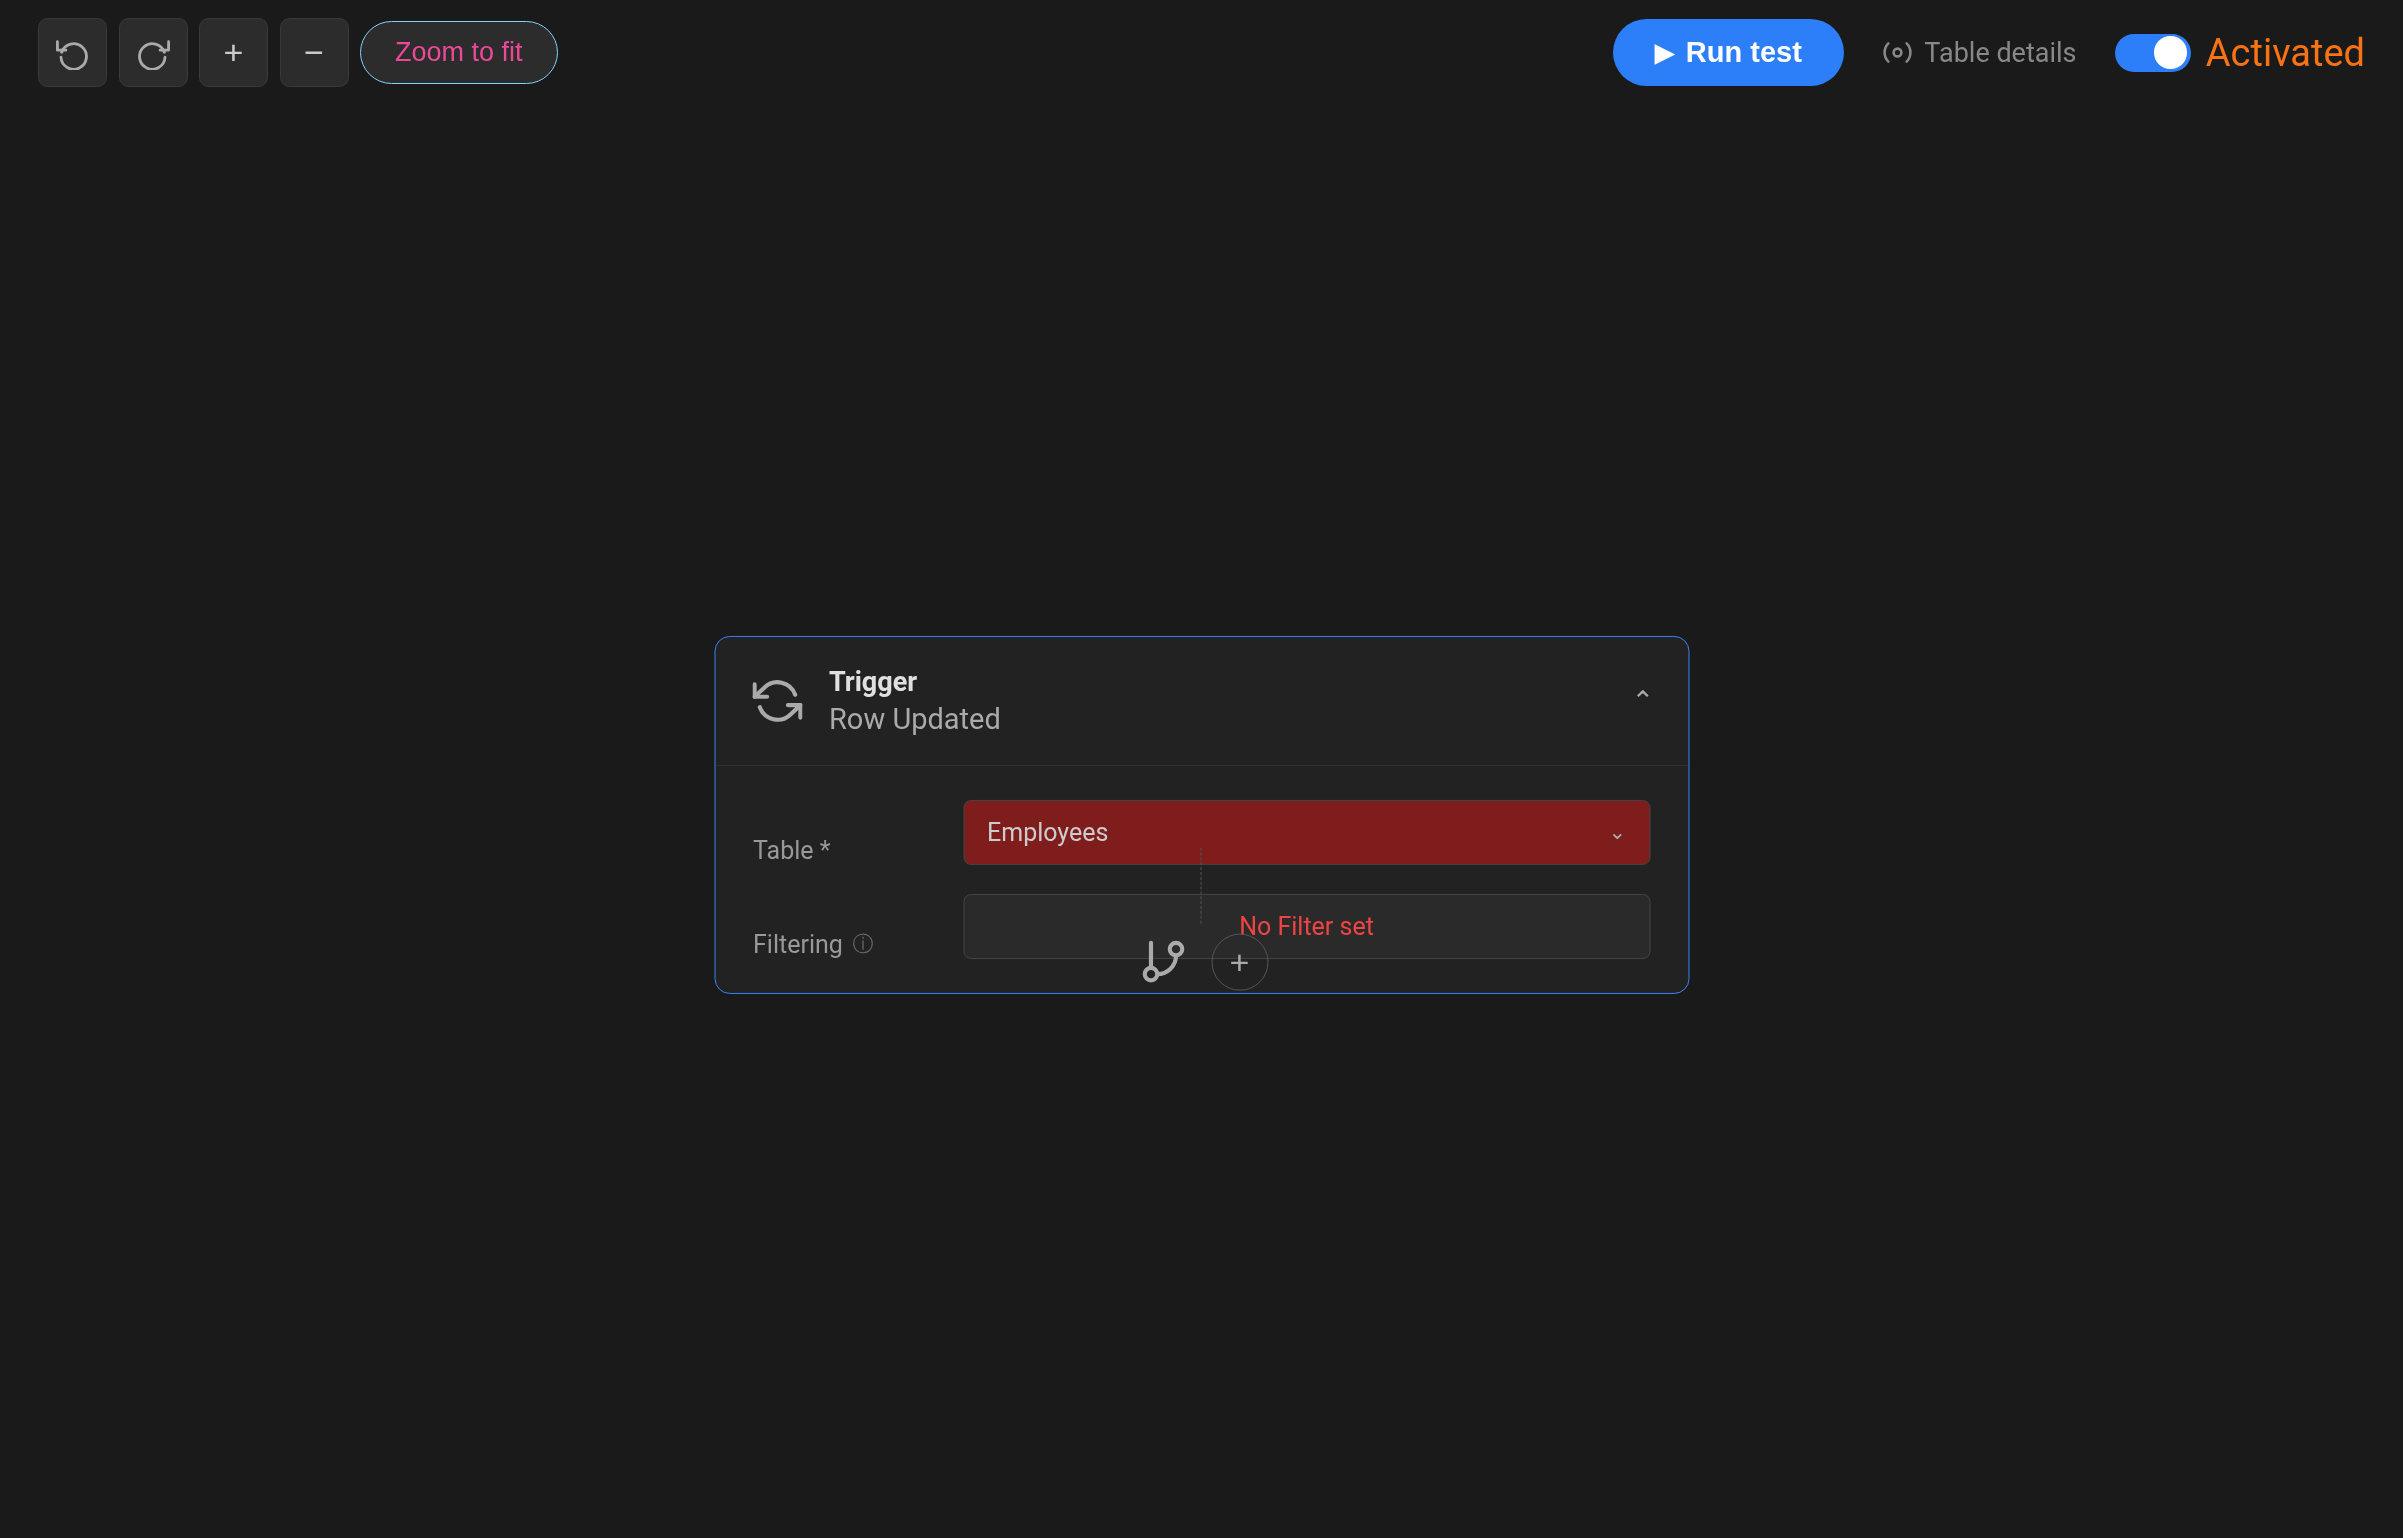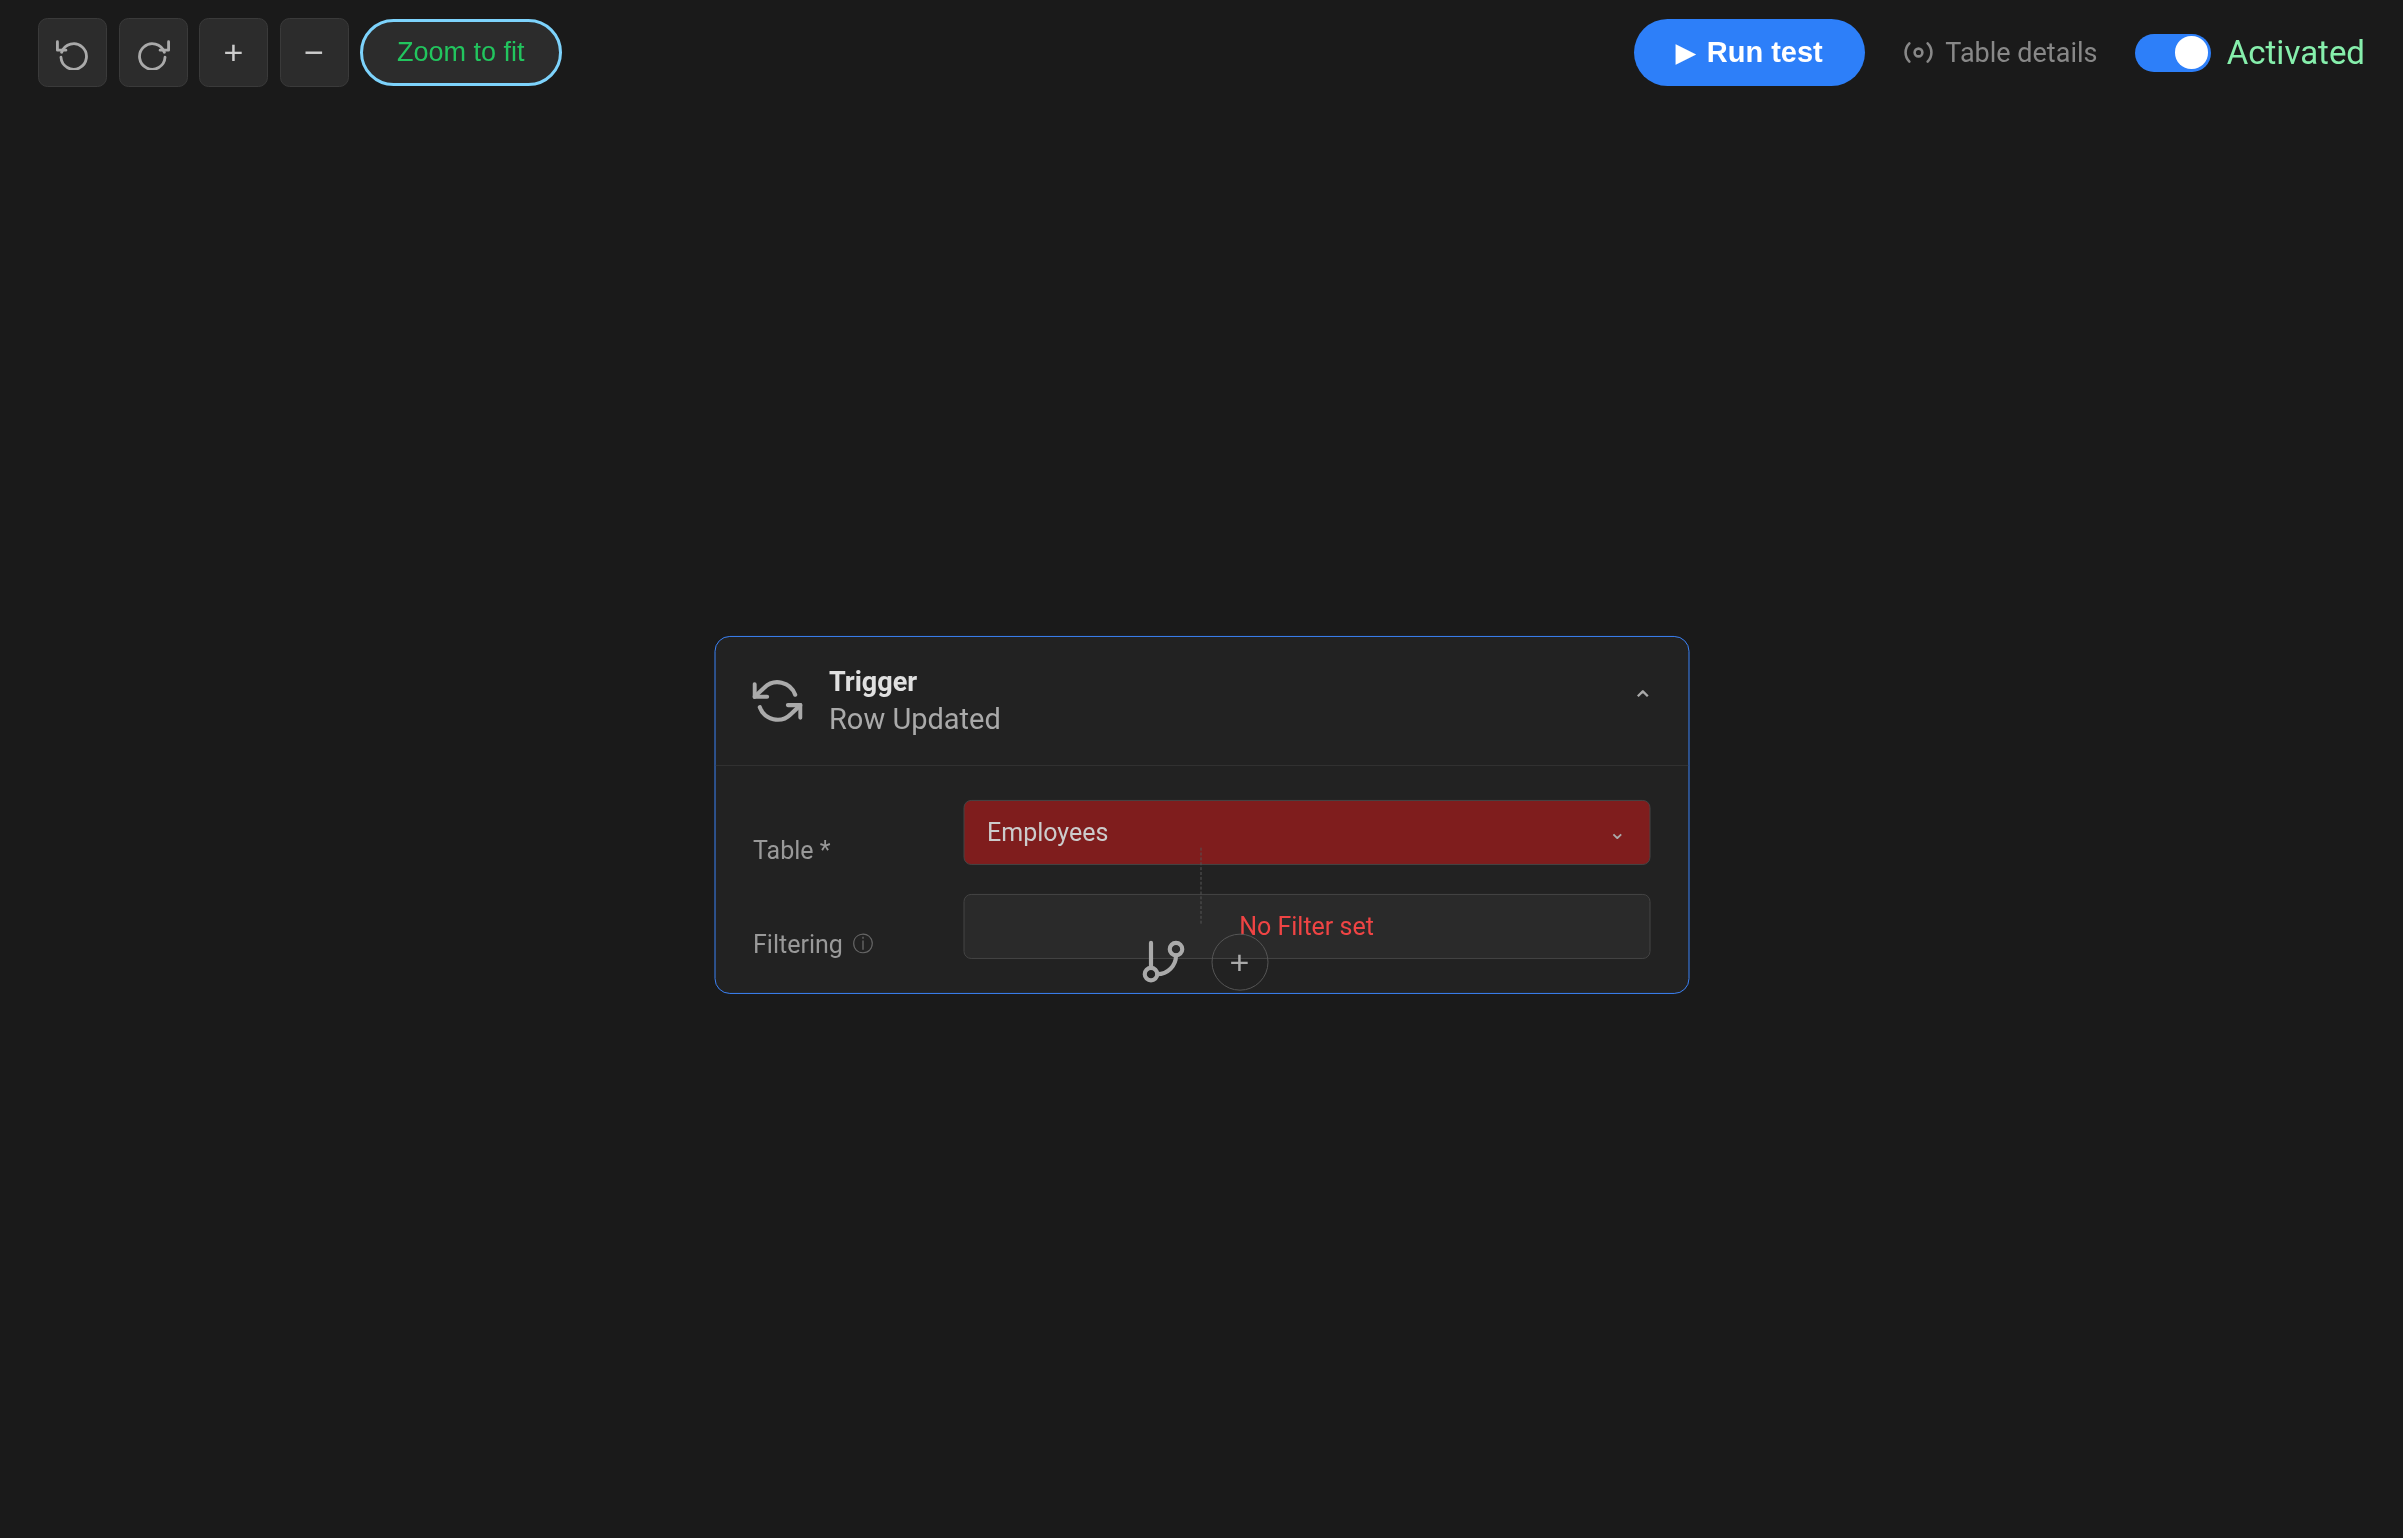--- a/index.html
+++ b/index.html
@@ -43,24 +43,24 @@
       display: flex;
       align-items: center;
       justify-content: center;
       cursor: pointer;
       color: #aaa;
       font-size: 27px;
     }
 
     .zoom-btn {
       background: #2c2c2c;
-      border: 3px solid #7dd3fc;
+      border: 1px solid #7dd3fc;
       border-radius: 38px;
       padding: 15.3px 34px;
-      color: #22c55e;
+      color: #ec4899;
       font-size: 27px;
       cursor: pointer;
       white-space: nowrap;
     }
 
     .toolbar-right {
       display: flex;
       align-items: center;
       gap: 38px;
     }
@@ -113,22 +113,22 @@
       width: 32.5px;
       height: 32.5px;
       background: white;
       border-radius: 50%;
       top: 2.9px;
       right: 3.8px;
       transition: 0.2s;
     }
 
     .activated-label {
-      font-size: 33px;
-      color: #86efac;
+      font-size: 38px;
+      color: #f97316;
     }
 
     
     .canvas {
       position: absolute;
       top: 105px;
       left: 0;
       right: 0;
       bottom: 0;
       background: #1a1a1a;

